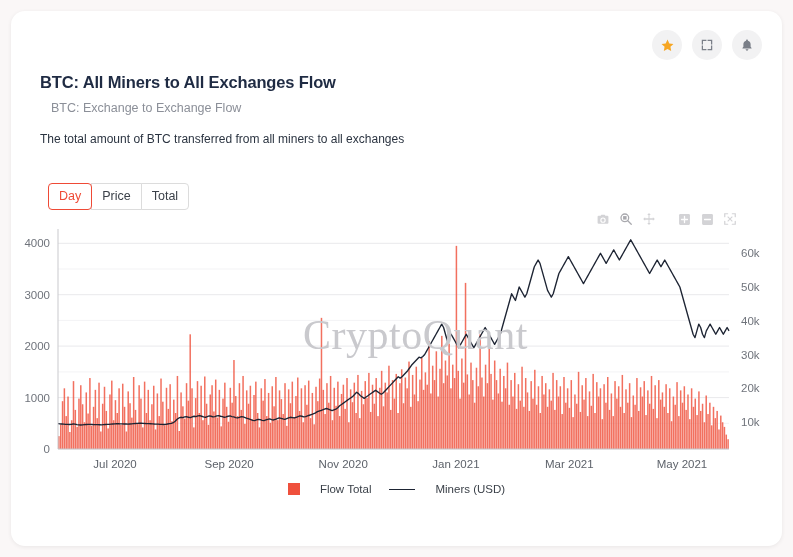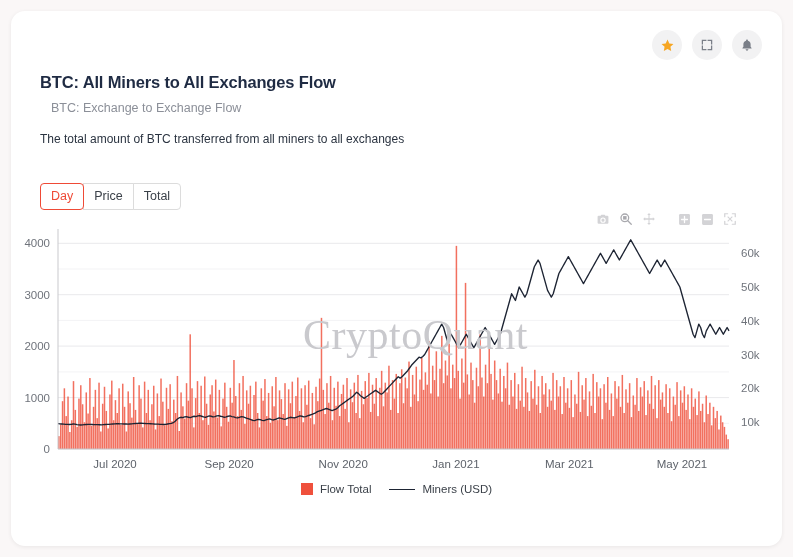--- a/index.html
+++ b/index.html
@@ -87,21 +87,21 @@
   .interval-btn {
     font-size: 12.5px;
     padding: 4px 10px 5px 10px;
     border: 1px solid #dcdcdc;
     background: #fff;
     color: #3b4149;
     cursor: pointer;
     margin-left: -1px;
     line-height: 16px;
   }
-  .interval-btn:first-child { margin-left: 0; border-radius: 4px 0 0 4px; }
+  .interval-btn:first-child { margin-left: 8px; border-radius: 4px 0 0 4px; }
   .interval-btn:last-child { border-radius: 0 4px 4px 0; }
   .interval-btn.active {
     color: #ef4a36;
     border-color: #ef4a36;
     position: relative;
     z-index: 2;
     border-radius: 4px;
   }
 
   
@@ -147,21 +147,21 @@
     left: 0;
     top: 472px;
     width: 771px;
     display: flex;
     align-items: center;
     justify-content: center;
     gap: 18px;
     font-size: 11.5px;
     color: #3b4149;
   }
-  .legend-item { display: flex; align-items: center; gap: 7px; cursor: pointer; }
+  .legend-item { display: flex; align-items: center; gap: 20px; cursor: pointer; }
   .legend-swatch-bar { width: 12px; height: 12px; background: #ef503c; }
   .legend-swatch-line { width: 26px; height: 0; border-top: 1.6px solid #1d2433; }
 </style>
 </head>
 <body>
 
 <div id="root">
   <div class="card">
 
     <div class="top-actions">

